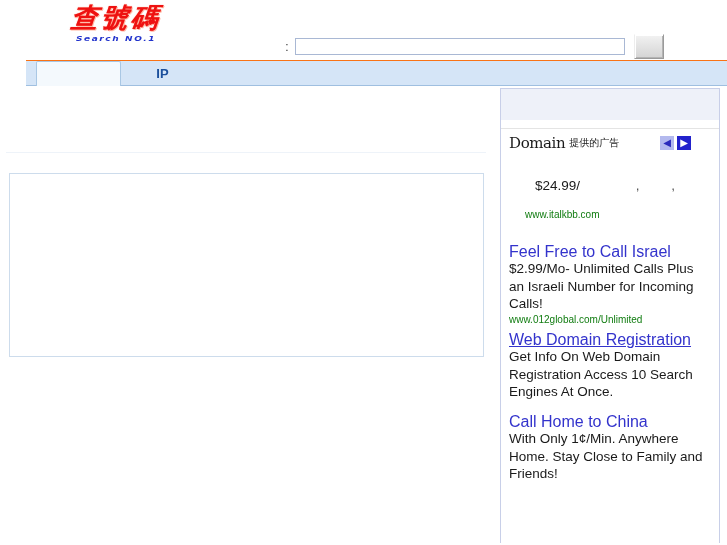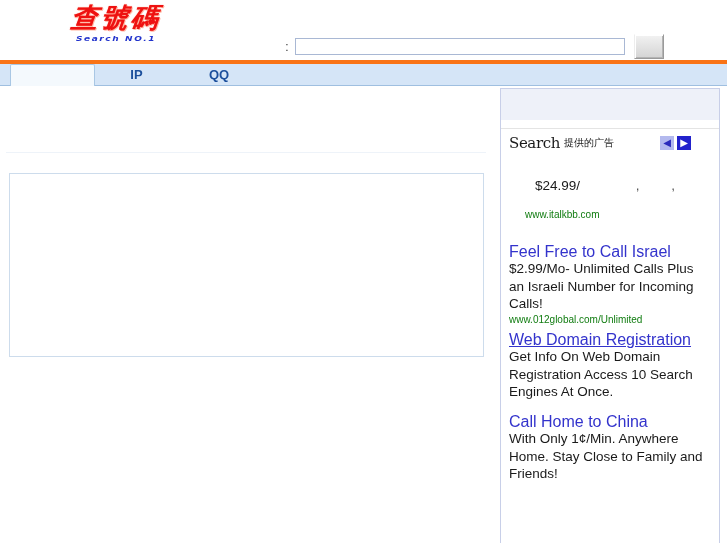--- a/index.html
+++ b/index.html
@@ -94,23 +94,24 @@
     font-size: 11px;
     cursor: pointer;
     padding: 0;
   }
 
   
   .tabbar {
     position: relative;
     height: 26px;
     background: #d5e5f7;
-    border-top: 4px solid #f97316;
+    border-top: 1px solid #f97316;
     border-bottom: 1px solid #9fbfe0;
     box-sizing: border-box;
+    margin-left: 26px;
   }
   .tabs {
     display: flex;
     height: 100%;
     padding-left: 10px;
     box-sizing: border-box;
   }
   .tab {
     display: flex;
     align-items: center;
@@ -296,40 +297,37 @@
 </div>
 
 <div class="tabbar">
   <div class="tabs">
     <div class="tab first active">
       <span></span>
     </div>
     <div class="tab ip">
       <span>IP</span>
     </div>
-    <div class="tab qq">
-      <span>QQ</span>
-    </div>
   </div>
 </div>
 
 <div class="page">
 
   <div class="main-col">
     <div class="main-spacer"></div>
     <div class="main-rule"></div>
     <div class="result-box"></div>
   </div>
 
   <div class="sidebar">
 
     <div class="ad-head"></div>
 
     <div class="ad-brandrow">
-      <span class="google-logo">Search</span>
+      <span class="google-logo">Domain</span>
       <span class="ad-bywho">提供的广告</span>
       <div class="ad-nav">
         <span class="navbtn prev">◀</span>
         <span class="navbtn next">▶</span>
       </div>
     </div>
 
     <div class="ad-list">
 
       <div class="ad first-ad">

